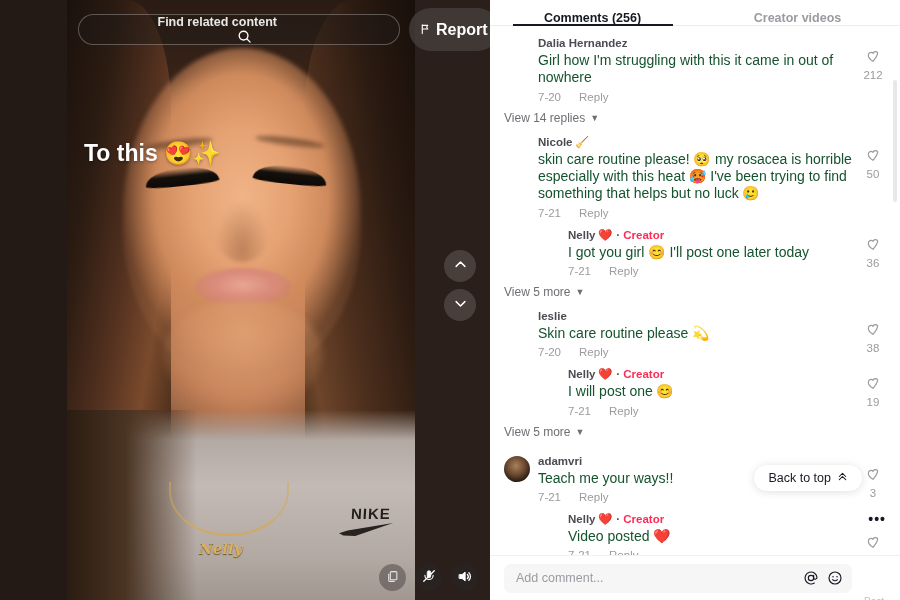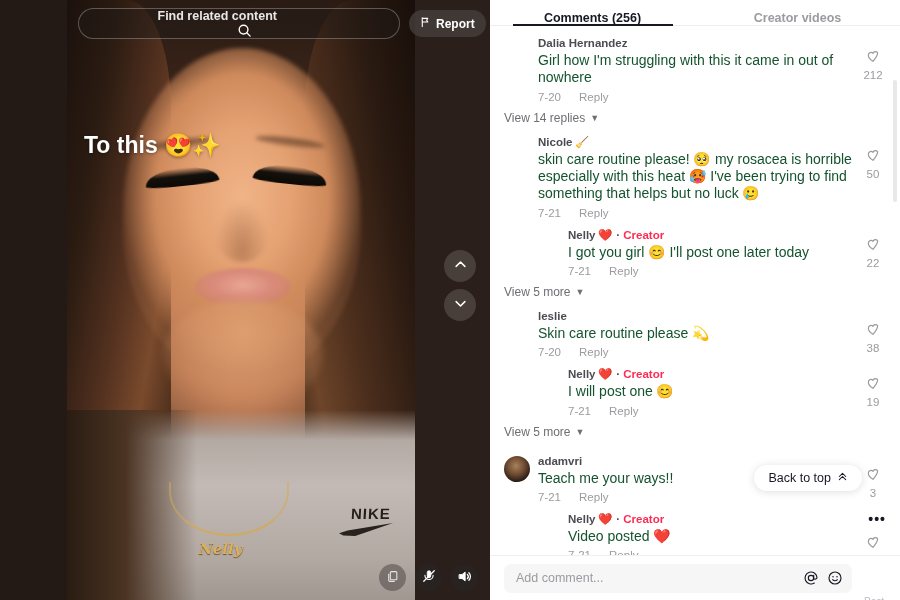--- a/index.html
+++ b/index.html
@@ -134,21 +134,21 @@
   }
   .pendant {
     position: absolute; left: 132px; bottom: 42px;
     color: #d9b05f; font-size: 15px;
     font-family: "DejaVu Serif", serif; font-style: italic; font-weight: bold;
     text-shadow: 0 1px 1px rgba(90,60,10,0.8);
   }
 
   
   .caption {
-    position: absolute; left: 84px; top: 132px;
+    position: absolute; left: 84px; top: 140px;
     color: #fff; font-size: 23px; font-weight: bold;
     text-shadow: 0 1px 3px rgba(0,0,0,.35);
     z-index: 6; white-space: nowrap;
   }
 
   
   .top-bar {
     position: absolute; left: 78px; top: 8px; z-index: 10;
     display: flex; align-items: center; gap: 9px;
   }
@@ -168,23 +168,23 @@
   }
   .search-input::placeholder { color: #f2f2f2; opacity: .95; font-weight: 600;}
   .search-div { width: 1px; height: 17px; background: rgba(255,255,255,.3); margin-right: 6px;}
   .search-btn {
     width: 25px; height: 25px; border-radius: 50%;
     display: flex; align-items: center; justify-content: center;
     cursor: pointer; background: transparent; border: 0;
   }
   .report-btn {
     display: flex; align-items: center; gap: 5px;
-    height: 27px; padding: 12px 11px; border-radius: 999px;
+    height: 43px; padding: 12px 11px; border-radius: 999px;
     background: rgba(72,66,64,0.72);
-    color: #fff; font-size: 12px; font-weight: bold; cursor: pointer;
+    color: #fff; font-size: 16px; font-weight: bold; cursor: pointer;
     border: 0; font-family: "Liberation Sans", sans-serif;
   }
 
   
   .nav-arrows {
     position: absolute; right: 14px; top: 250px; z-index: 10;
     display: flex; flex-direction: column; gap: 7px;
   }
   .nav-btn {
     width: 32px; height: 32px; border-radius: 50%;
@@ -508,21 +508,21 @@
                 <span>7-21</span>
                 <span class="reply">Reply</span>
               </div>
             </div>
             <div class="c-likes" style="top:8px">
               <span>
                 <svg width="16" height="16" viewBox="0 0 24 24" fill="none" stroke="#9b9ba0" stroke-width="1.8" stroke-linejoin="round">
                   <path d="M12 20s-7-4.6-7-9.3A4 4 0 0 1 12 8a4 4 0 0 1 7-.7c0 4.7-7 12.7-7 12.7z"></path>
                 </svg>
               </span>
-              <span class="cnt">22</span>
+              <span class="cnt">36</span>
             </div>
           </div>
         </div>
 
         <div class="view-more">
           <span>View 5 more</span>
           <span class="chev">▼</span>
         </div>
       </div>
 

